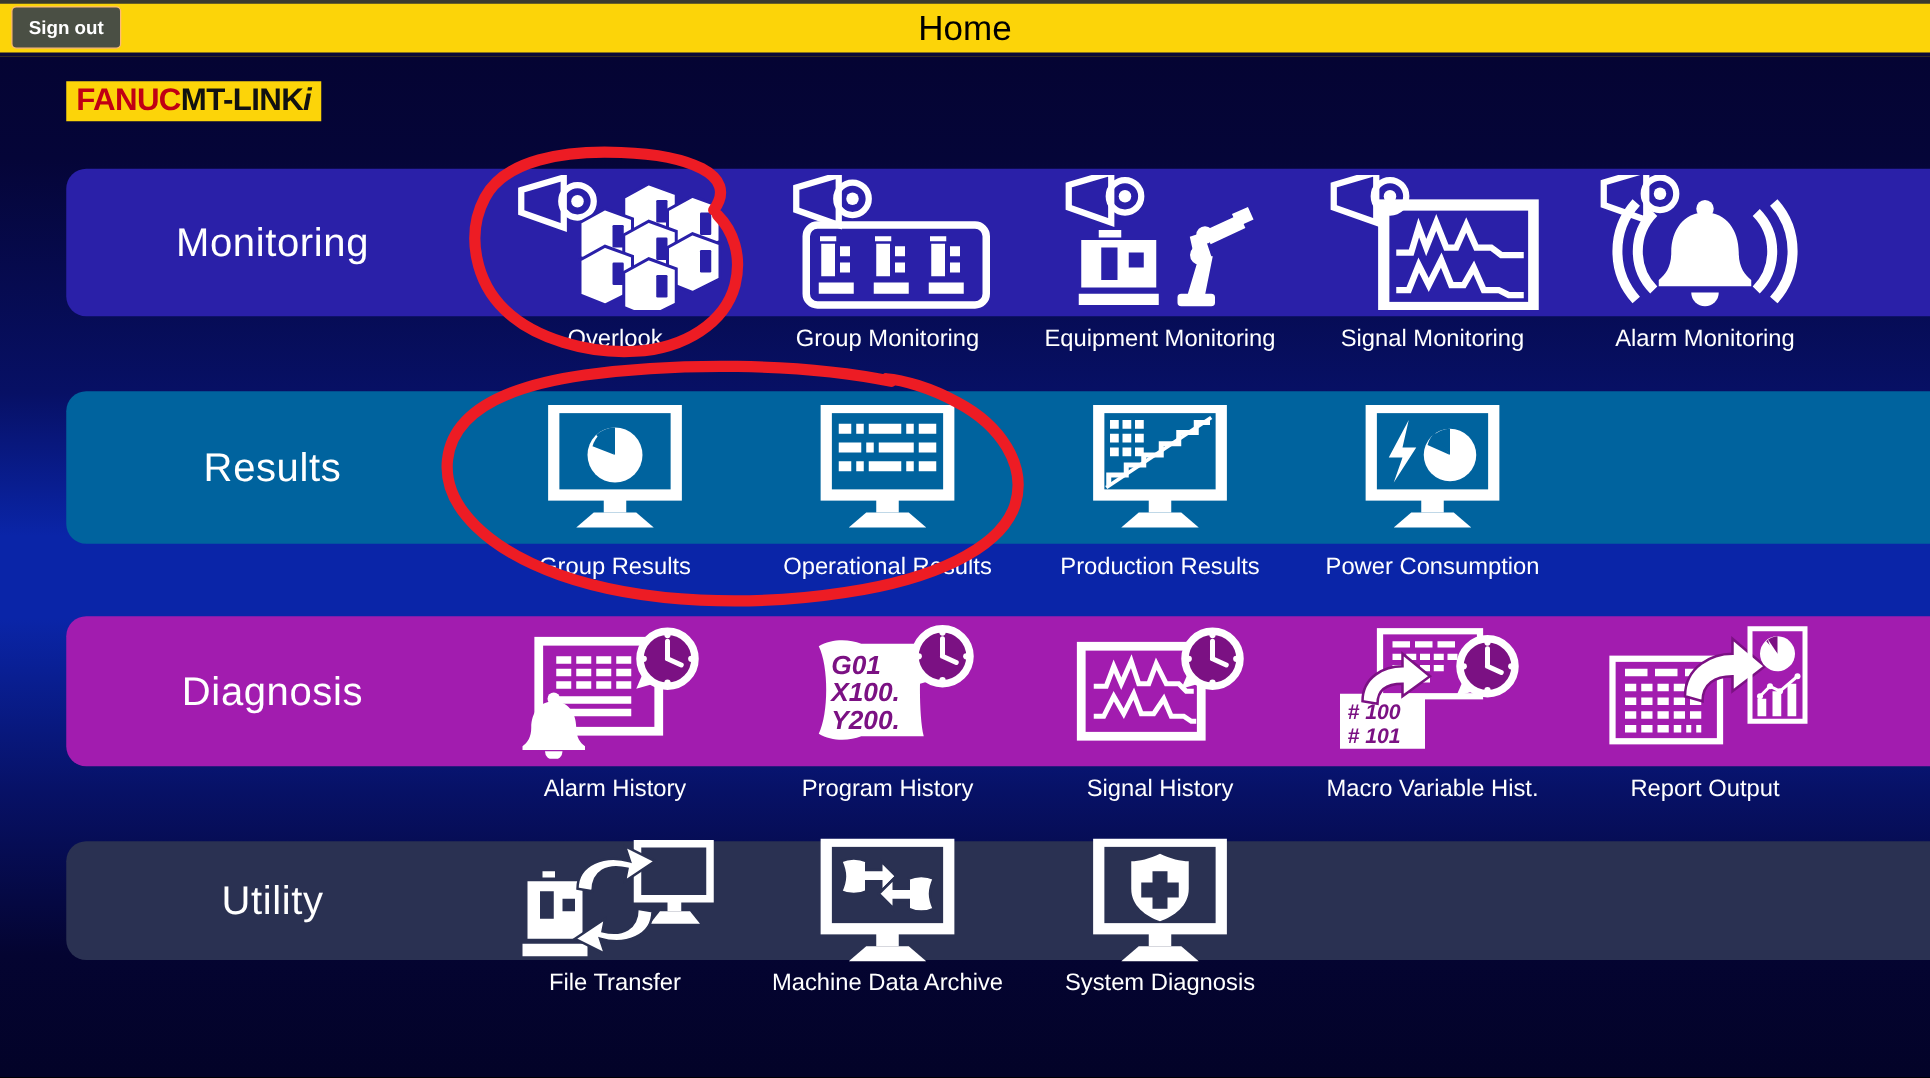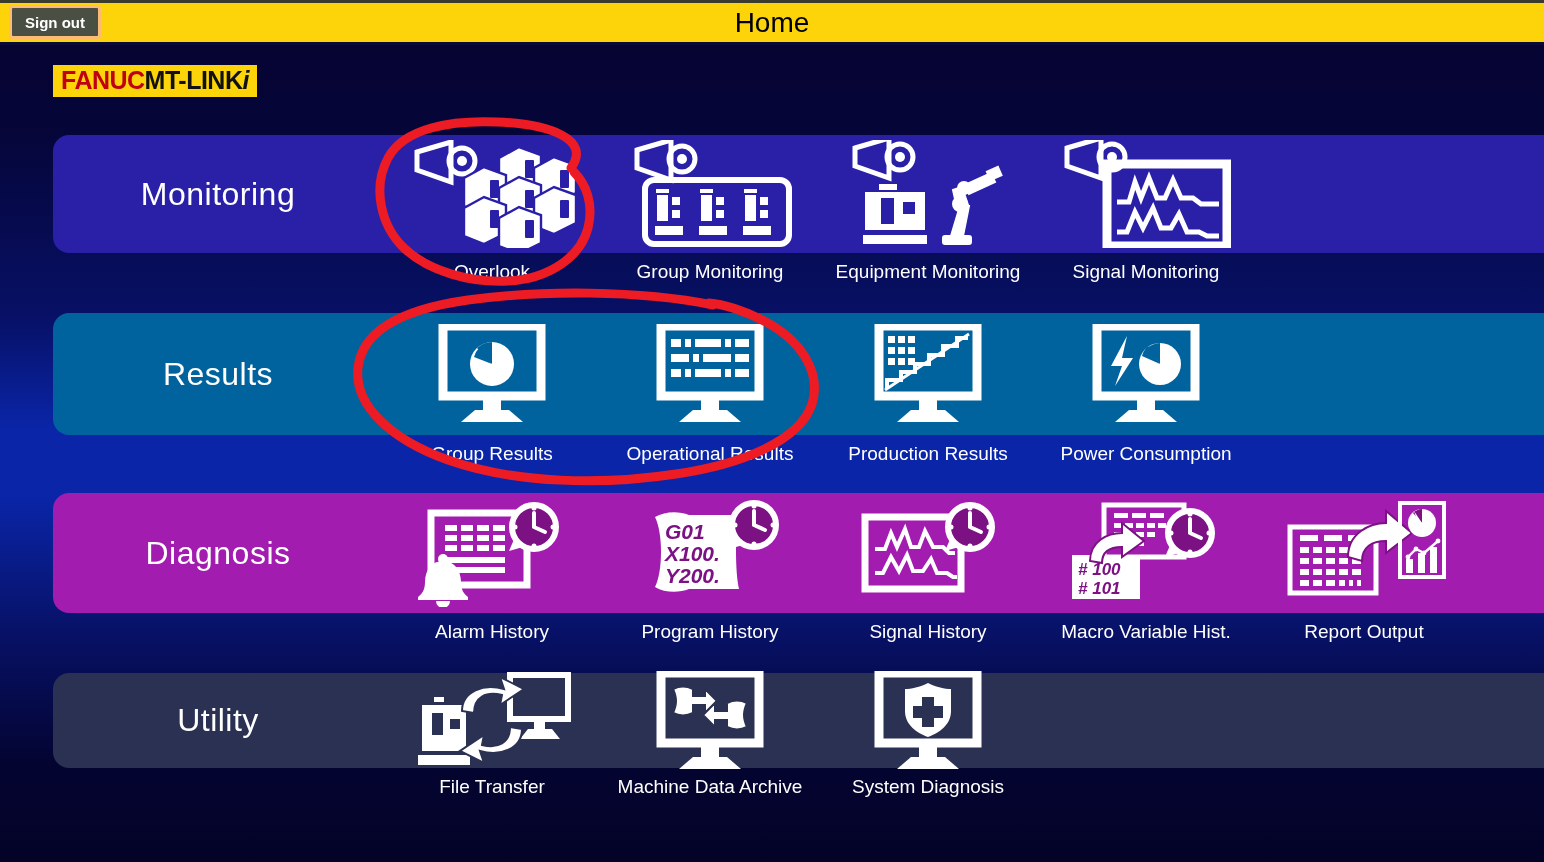--- a/index.html
+++ b/index.html
@@ -42,21 +42,21 @@
   .signout-btn {
     position: absolute;
     left: 9px;
     top: 5px;
     height: 34px;
     padding: 0 13px;
     background: #4a4f44;
     color: #ffffff;
     font-size: 15px;
     font-weight: bold;
-    border: 3px solid #fdba74;
+    border: 1px solid #fdba74;
     border-radius: 4px;
     display: flex;
     align-items: center;
     cursor: pointer;
     box-sizing: border-box;
   }
 
   
   .page-bg {
     position: absolute;
@@ -301,20 +301,45 @@
             <rect x="46" y="24" width="120" height="82" fill="none" stroke="#fff" stroke-width="9"></rect>
             <g fill="none" stroke="#fff" stroke-width="5" stroke-linejoin="miter">
               <path d="M56 62 L68 62 L74 42 L80 58 L88 38 L96 58 L104 58 L112 40 L120 58 L132 58 L140 64 L158 64"></path>
               <path d="M56 92 L66 92 L74 72 L82 88 L92 68 L100 88 L110 88 L118 74 L126 92 L138 92 L146 96 L158 96"></path>
             </g>
           </svg>
         </div>
         <div class="tile-label">Signal Monitoring</div>
       </div>
 
+      <div class="tile">
+        <div class="tile-icon">
+          <svg width="170" height="108" viewBox="0 0 170 108">
+            <g fill="none" stroke="#fff" stroke-width="5">
+              <path d="M4 6 L38 -4 L38 36 L4 24 Z"></path>
+            </g>
+            <circle cx="49" cy="15" r="13" fill="none" stroke="#fff" stroke-width="5"></circle>
+            <circle cx="49" cy="15" r="5" fill="#fff"></circle>
+
+            <g fill="#fff">
+              <path d="M85 30 c-17 0 -27 14 -27 32 c0 12 -5 18 -10 22 l0 5 l74 0 l0 -5 c-5 -4 -10 -10 -10 -22 c0 -18 -10 -32 -27 -32 z"></path>
+              <circle cx="85" cy="27" r="7"></circle>
+              <path d="M74 94 a11 11 0 0 0 22 0 z"></path>
+            </g>
+
+            <g fill="none" stroke="#fff" stroke-width="8" stroke-linecap="butt">
+              <path d="M44 30 A44 44 0 0 0 44 92"></path>
+              <path d="M30 22 A58 58 0 0 0 30 100"></path>
+              <path d="M126 30 A44 44 0 0 1 126 92"></path>
+              <path d="M140 22 A58 58 0 0 1 140 100"></path>
+            </g>
+          </svg>
+        </div>
+        <div class="tile-label">Alarm Monitoring</div>
+      </div>
 
     </div>
   </div>
 
   <div class="row row-results" style="top:313px;height:122px;">
     <div class="row-label">Results</div>
     <div class="tiles">
 
       <div class="tile">
         <div class="tile-icon">

